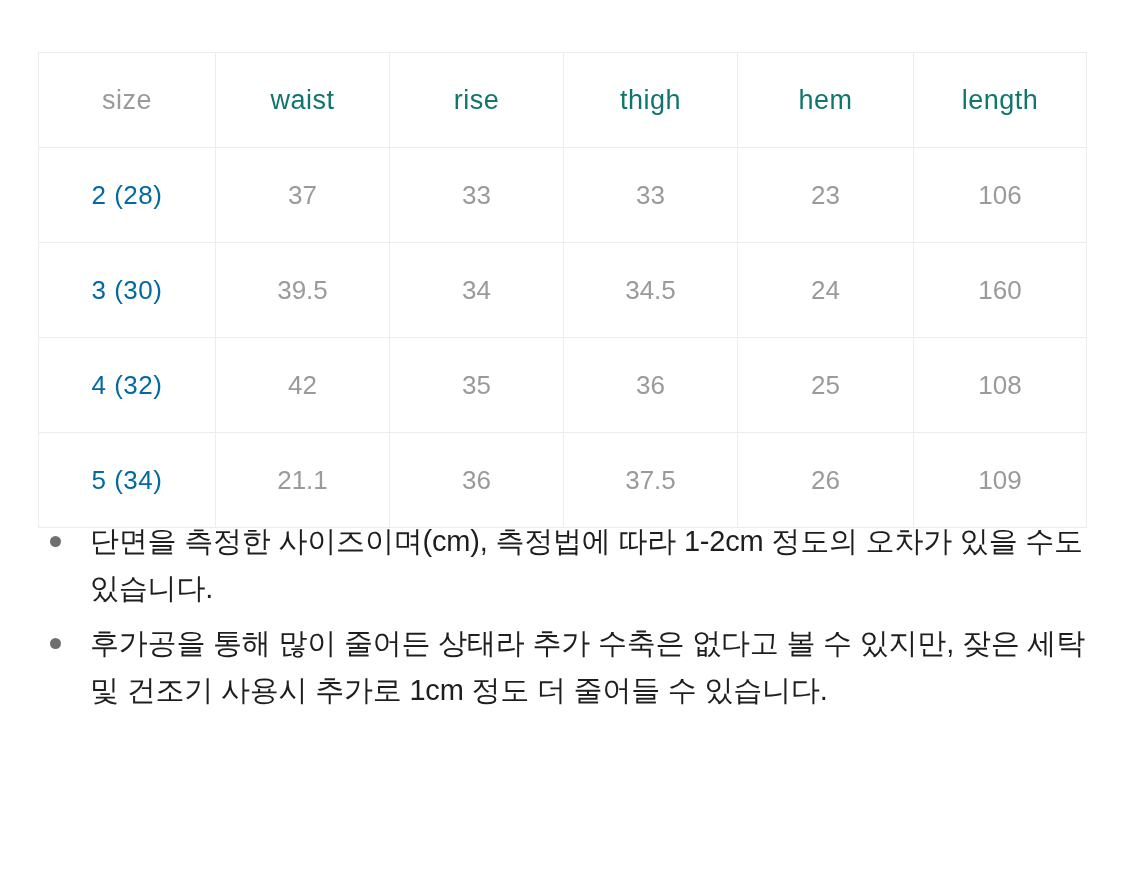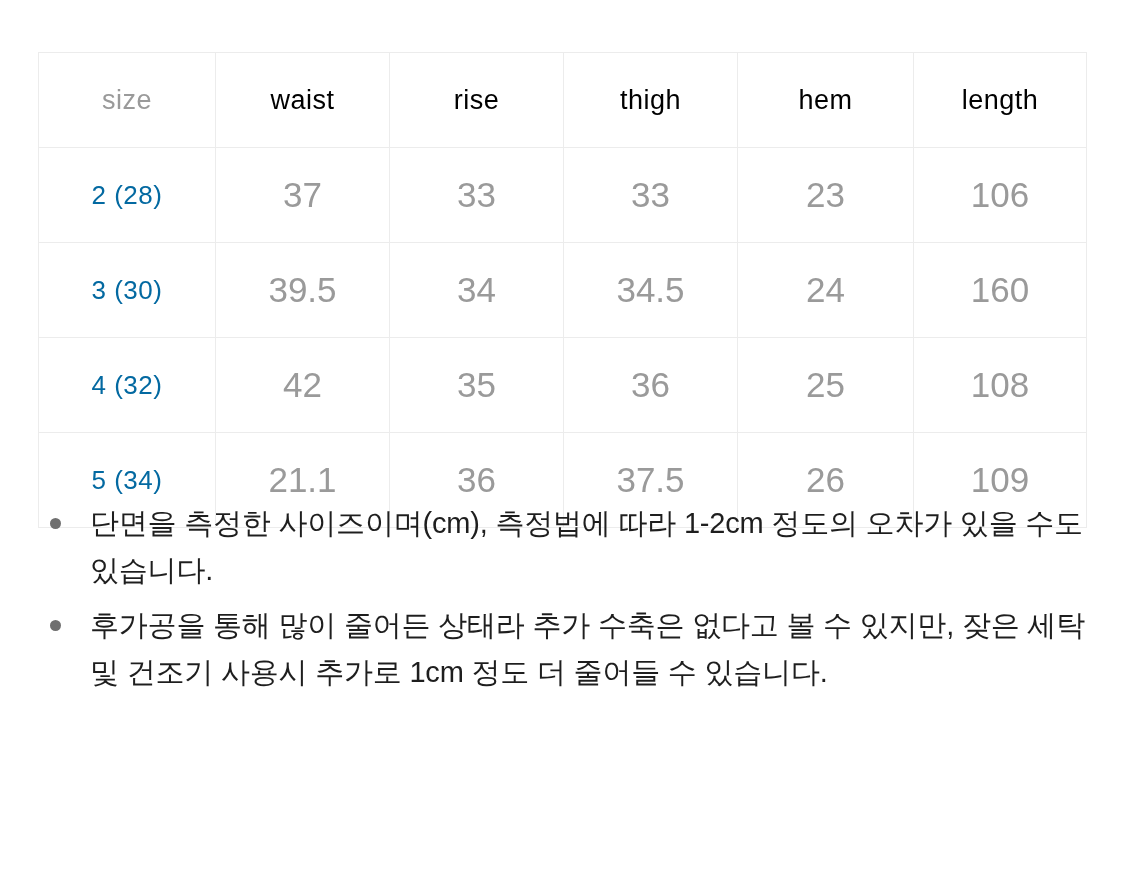--- a/index.html
+++ b/index.html
@@ -35,47 +35,47 @@
   table.size-table th {
     border: 1px solid #ececec;
     text-align: center;
     vertical-align: middle;
     font-weight: normal;
     padding: 0;
   }
   table.size-table thead th {
     height: 94px;
     font-size: 27px;
-    color: #000000;
+    color: #0f766e;
     letter-spacing: 0.5px;
   }
   table.size-table thead th.head-first {
     color: #9a9a9a;
   }
   table.size-table tbody td {
     height: 94px;
-    font-size: 35px;
+    font-size: 26px;
     color: #9a9a9a;
   }
   table.size-table tbody td.row-label {
     color: #0369a1;
     font-size: 26px;
     letter-spacing: 0.5px;
   }
   col.c1 { width: 177px; }
   col.c2 { width: 174px; }
   col.c3 { width: 174px; }
   col.c4 { width: 174px; }
   col.c5 { width: 176px; }
   col.c6 { width: 173px; }
 
   .notes {
     position: absolute;
     left: 38px;
-    top: 500px;
+    top: 518px;
     width: 1050px;
   }
   ul.note-list {
     list-style: none;
     margin: 0;
     padding: 0;
   }
   ul.note-list li {
     position: relative;
     padding-left: 52px;

